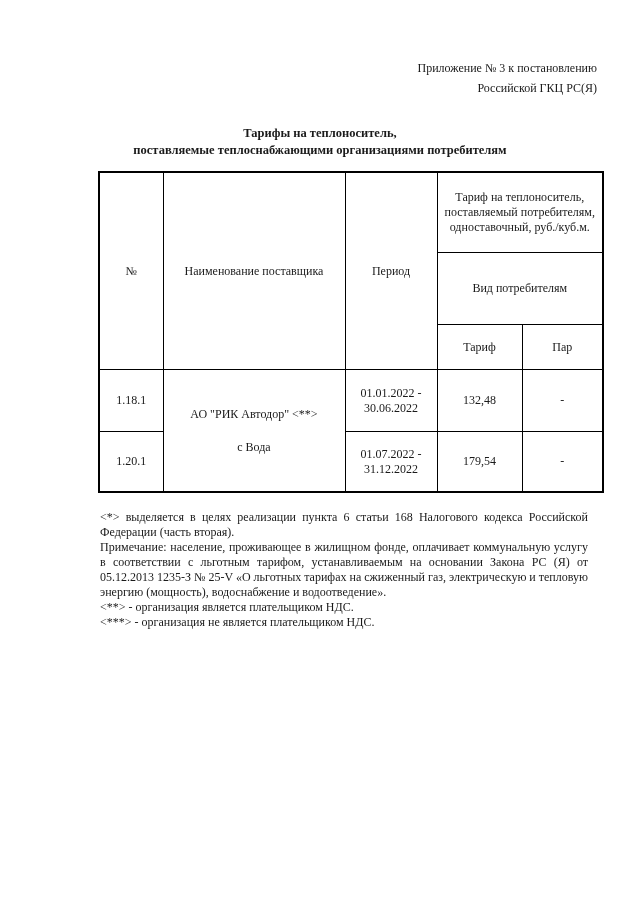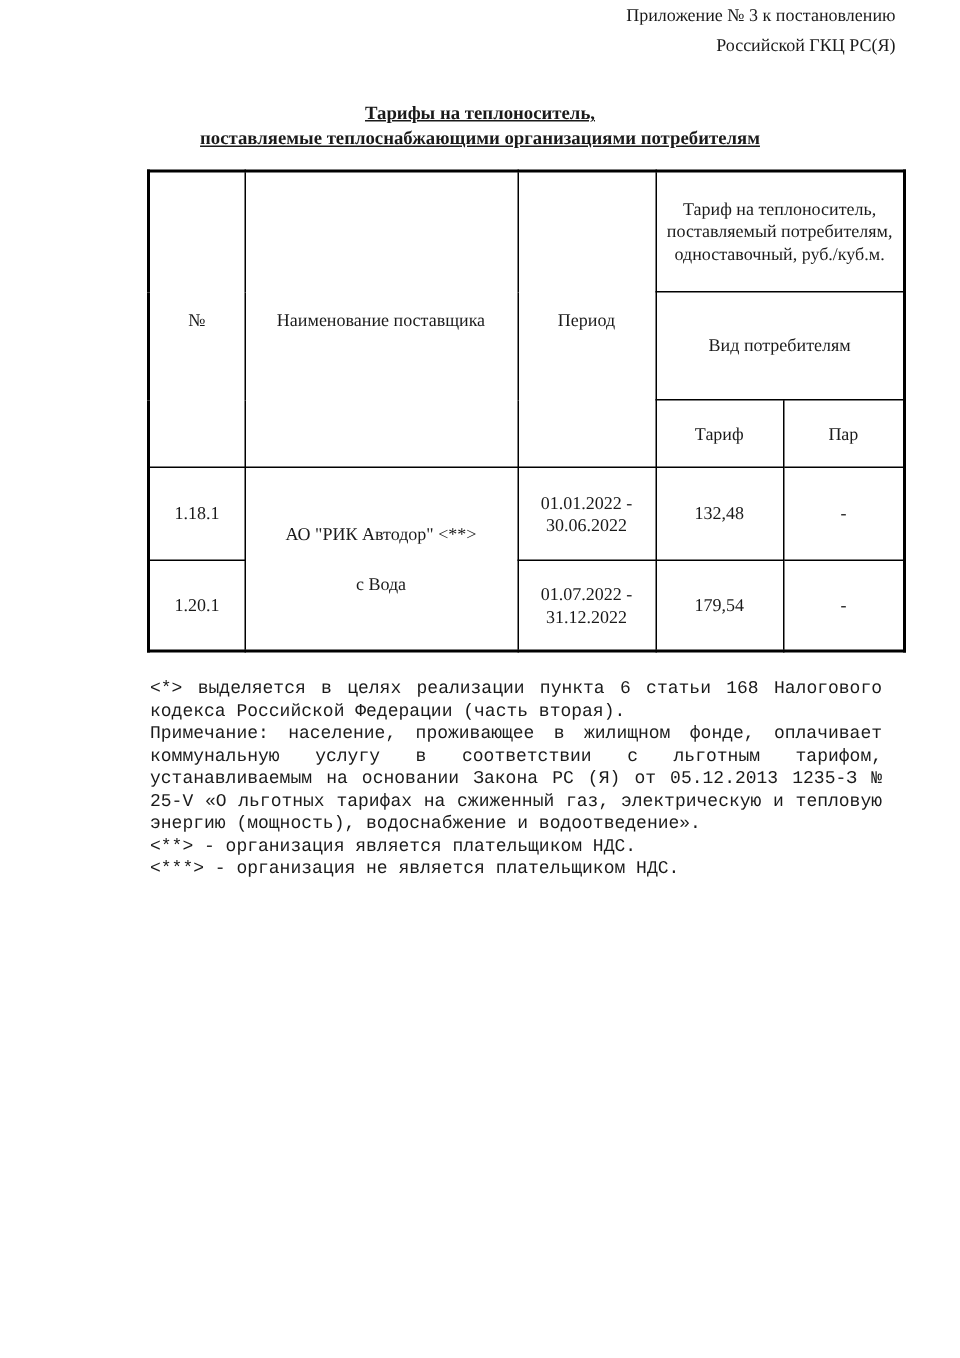--- a/index.html
+++ b/index.html
@@ -6,33 +6,33 @@
   body {
     width: 640px; height: 905px;
     background: #ffffff;
     font-family: "Liberation Serif", "DejaVu Serif", serif;
     color: #1a1a1a;
     -webkit-font-smoothing: antialiased;
   }
   .page { position: relative; width: 640px; height: 905px; overflow: hidden; }
 
   .appendix {
+    padding-top: 58px;
     padding-right: 43px;
     text-align: right;
     font-size: 12px;
     line-height: 20px;
   }
 
   .doc-title {
     margin-top: 27px;
     text-align: center;
     font-weight: bold;
     font-size: 12.5px;
     line-height: 17px;
-    text-decoration: underline;
   }
 
   table.tariff-table {
     border-collapse: collapse;
     table-layout: fixed;
     width: 504px;
     margin: 12px 0 0 98px;
     border: 2px solid #000;
   }
   table.tariff-table td {
@@ -58,21 +58,20 @@
     align-items: center;
     height: 66px;
   }
 
   .footnotes {
     width: 488px;
     margin: 17px 0 0 100px;
     font-size: 12px;
     line-height: 15px;
     text-align: justify;
-    font-family: Liberation Mono, monospace;
   }
   .footnotes p { margin: 0; }
 </style>
 </head>
 <body>
 
 <div class="page">
 
   <div class="appendix">
     <div>Приложение № 3 к постановлению</div>

